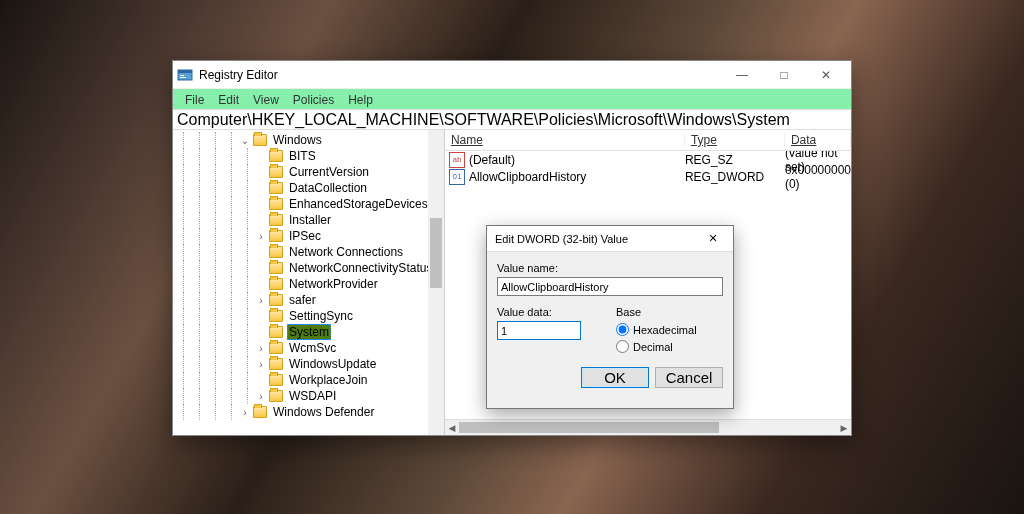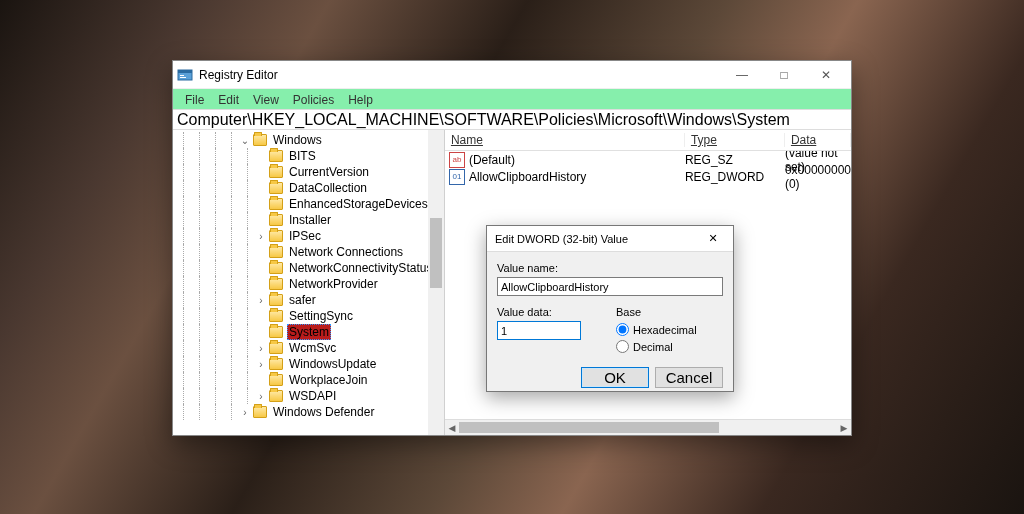--- a/index.html
+++ b/index.html
@@ -93,21 +93,21 @@
     width:14px; height:12px; margin-right:4px; flex:0 0 14px;
     background: linear-gradient(#ffe9a6,#f7c845);
     border:1px solid #d4a017; border-radius:1px;
     position:relative;
   }
   .fold::before{
     content:''; position:absolute; top:-3px; left:0; width:6px; height:3px;
     background:#f7c845; border:1px solid #d4a017; border-bottom:none; border-radius:1px 1px 0 0;
   }
   .lbl { color:#000; padding:0 2px; }
-  .lbl.sel { background:#b91c1c; border:1px dotted #3399ff; padding:0 1px; }
+  .lbl.sel { background:#4d7c0f; border:1px dotted #3399ff; padding:0 1px; }
   .list {
     flex:1; display:flex; flex-direction:column; background:#fff; position:relative;
   }
   .list-head {
     height:21px; display:flex; align-items:center; border-bottom:1px solid #e0e0e0;
     font-size:12px; color:#333;
   }
   .list-head .col { padding:0 6px; border-right:1px solid #eee;text-decoration:underline; }
   .c-name{ width:240px; } .c-type{ width:100px; } .c-data{ flex:1; }
   .list-body { flex:1; overflow:auto; }
@@ -136,21 +136,21 @@
     box-shadow: 0 6px 18px rgba(0,0,0,0.35);
     font-size:11px;
   }
   .dlg-title{
     height:26px; display:flex; align-items:center; padding:0 8px;
     color:#000;
     background:#fff;
     border-bottom:1px solid #ddd;
   }
   .dlg-title .x{ margin-left:auto; width:24px;height:20px;display:flex;align-items:center;justify-content:center;}
-  .dlg-body{ padding:8px 10px 3px; }
+  .dlg-body{ padding:8px 10px 20px; }
   .dlg-body .lbl2{ display:block; margin:2px 0 3px; color:#000; }
   .dlg-body input[type=text]{
     width:100%; height:19px; border:1px solid #7a7a7a; background:#fff; padding:1px 3px; font-family:inherit; font-size:11px;
   }
   .dlg-body input[readonly]{ background:#fff; }
   .dlg-row2{ display:flex; gap:12px; margin-top:8px; }
   .dlg-row2 .half{ flex:1; }
   .fieldset{ }
   .radio{ display:flex; align-items:center; gap:4px; height:17px; }
   .radio input{ margin:0; }

